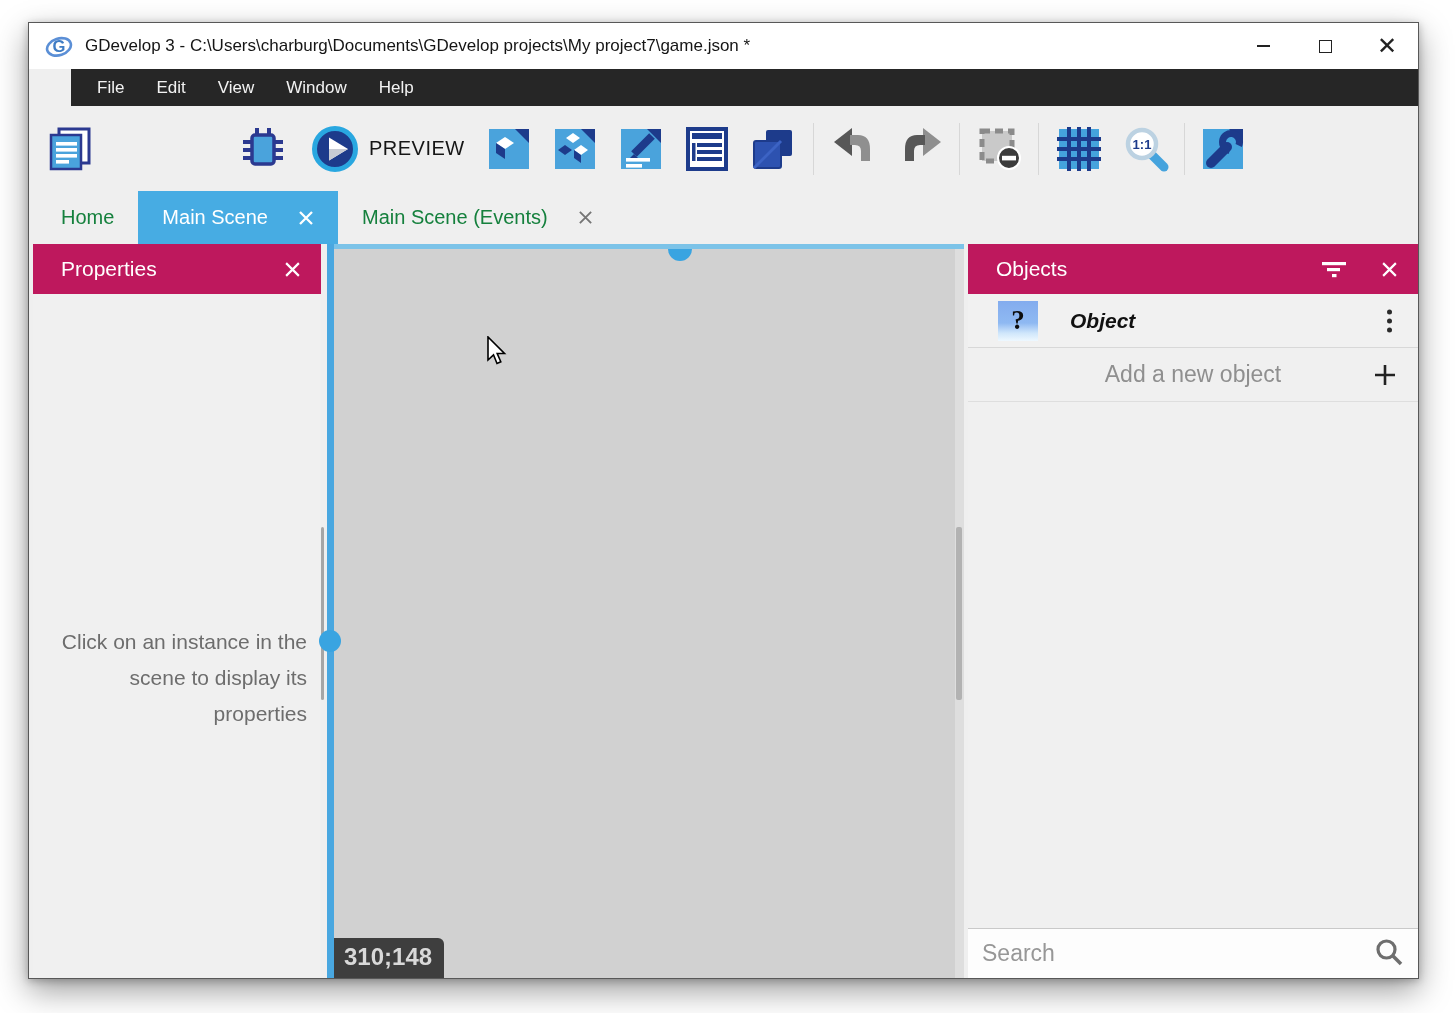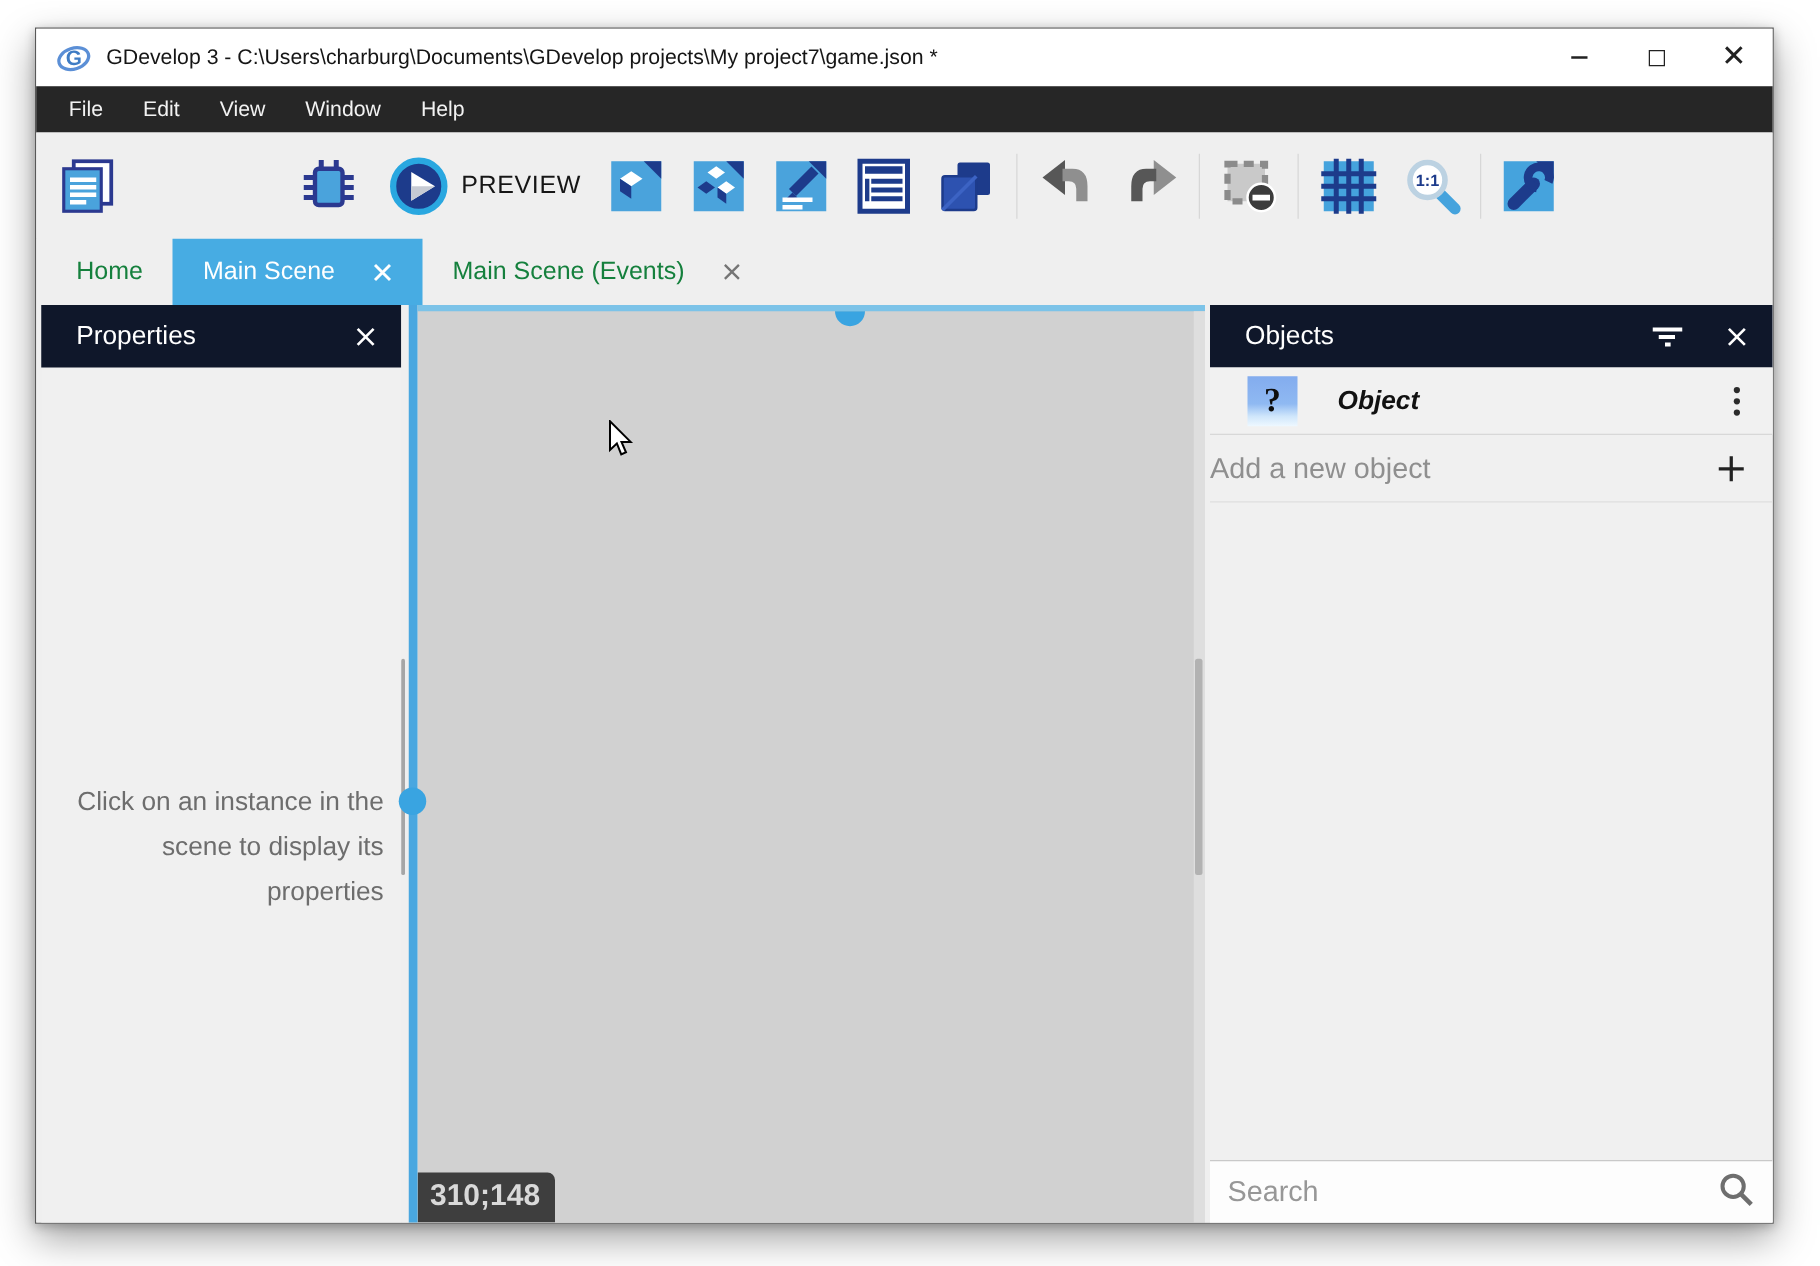--- a/index.html
+++ b/index.html
@@ -15,40 +15,40 @@
   .titlebar { height:46px; background:#ffffff; display:flex; align-items:center; flex:none; }
   .titlebar .logo { margin-left:16px; width:28px; height:28px; flex:none; }
   .titlebar .title { margin-left:12px; font-size:17px; color:#151515; white-space:nowrap; }
   .win-controls { margin-left:auto; display:flex; align-items:center; height:100%; }
   .win-btn { width:62px; height:100%; display:flex; align-items:center; justify-content:center; }
   .glyph-min { width:13px; height:1.5px; background:#222; }
   .glyph-max { width:13px; height:13px; border:1.5px solid #222; }
   .glyph-close { font-size:24px; color:#222; line-height:1; font-weight:400; }
 
   
-  .menubar { height:37px; background:#262626; display:flex; align-items:center; flex:none; padding-left:10px; }
+  .menubar { height:37px; background:#262626; display:flex; align-items:center; flex:none; padding-left:10px;margin-left:42px; }
   .menu-item { color:#f2f2f2; font-size:17px; padding:0 16px; height:100%; display:flex; align-items:center; }
 
   
   .toolbar { height:85px; background:#efefef; display:flex; align-items:center; flex:none; }
   .tb-icon { width:48px; height:48px; flex:none; }
   .tb-label { font-size:20px; color:#161616; margin-left:10px; letter-spacing:.5px; white-space:nowrap; }
   .tb-group { display:flex; align-items:center; }
   .tb-sep { width:1px; height:52px; background:#d7d7d7; flex:none; }
 
   
   .tabbar { height:53px; background:#efefef; display:flex; align-items:stretch; flex:none; padding-left:8px; }
   .tab { display:flex; align-items:center; padding:0 24px; font-size:20px; color:#15803d; }
   .tab.active { background:#47ace3; color:#ffffff; }
   .tab .tab-close { margin-left:30px; display:flex; }
 
   
   .content { flex:1; display:flex; background:#efefef; padding-left:4px; position:relative; min-height:0; }
 
-  .panel-header { height:50px; background:#0f172a; color:#fff; display:flex; align-items:center; position:relative; flex:none; }
+  .panel-header { height:50px; background:#be185d; color:#fff; display:flex; align-items:center; position:relative; flex:none; }
   .panel-header .ph-title { margin-left:28px; font-size:21px; }
   .ph-btn { position:absolute; top:0; height:100%; display:flex; align-items:center; }
 
   
   .props { width:288px; flex:none; display:flex; flex-direction:column; background:#f0f0f0; }
   .props-body { flex:1; padding:330px 14px 0 14px; text-align:right; }
   .props-msg { font-size:21px; line-height:36px; color:#6d6d6d; }
 
   .props-scroll-strip { width:6px; flex:none; position:relative; background:#efefef; }
   .scroll-thumb { position:absolute; top:283px; height:173px; border-radius:2px; background:#a6a6a6; }
@@ -73,21 +73,21 @@
   
   .objects { width:450px; flex:none; display:flex; flex-direction:column; background:#f0f0f0; }
   .obj-row { height:54px; background:#f1f1f1; border-bottom:1px solid #d8d8d8; display:flex; align-items:center; position:relative; flex:none; }
   .obj-thumb { width:40px; height:40px; margin-left:30px; flex:none;
                background:linear-gradient(#83acee 0%, #8fb9f2 55%, #cfe6fb 80%, #eef8ff 100%);
                display:flex; align-items:center; justify-content:center;
                font-family:"Liberation Serif", serif; font-weight:bold; font-size:27px; color:#0d0d0d; }
   .obj-name { margin-left:32px; font-size:21px; font-weight:bold; font-style:italic; color:#111; }
   .kebab { position:absolute; right:26px; top:50%; transform:translateY(-50%); display:flex; flex-direction:column; gap:4px; }
   .kebab span { width:5px; height:5px; border-radius:50%; background:#2b2b2b; }
-  .add-row { height:54px; border-bottom:1px solid #dedede; display:flex; align-items:center; position:relative; flex:none; }
+  .add-row { height:54px; border-bottom:1px solid #dedede; display:flex; align-items:center; justify-content:center; position:relative; flex:none; }
   .add-label { font-size:23px; color:#8f8f8f; }
   .add-plus { position:absolute; right:22px; top:50%; transform:translateY(-50%); }
   .objects-spacer { flex:1; }
   .search-row { height:50px; background:#fdfdfd; border-top:1px solid #c9c9c9; display:flex; align-items:center; position:relative; flex:none; }
   .search-input { border:none; outline:none; background:transparent; font-size:23px; color:#444;
                   margin-left:14px; width:370px; font-family:"Liberation Sans", sans-serif; }
   .search-input::placeholder { color:#979797; }
   .search-icon-wrap { position:absolute; right:14px; top:50%; transform:translateY(-50%); }
 </style>
 </head>

